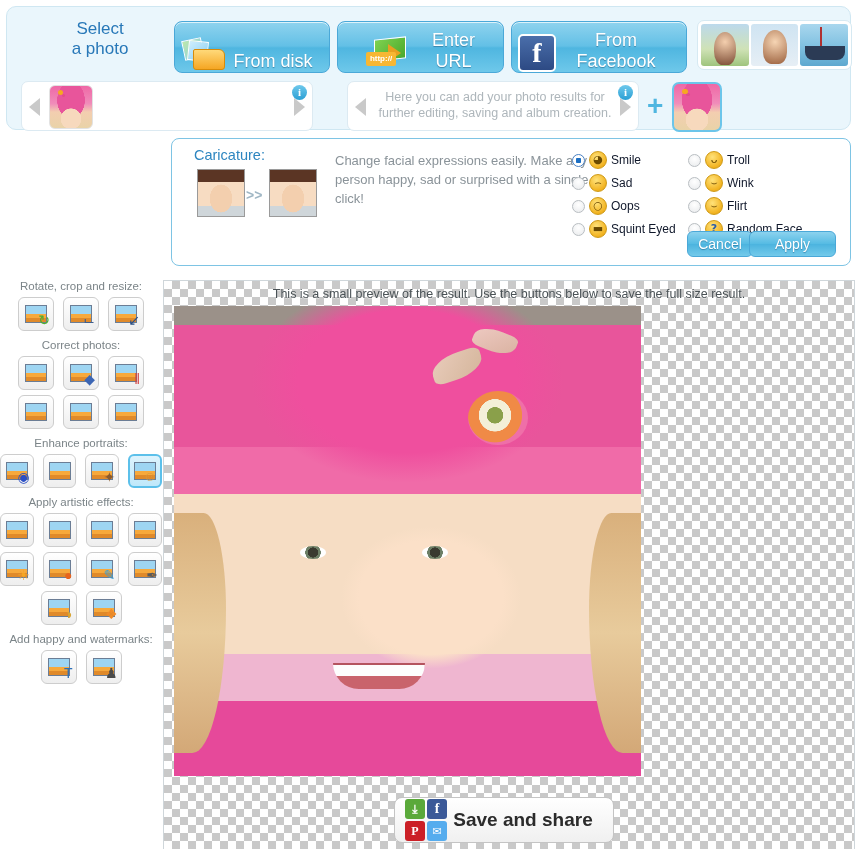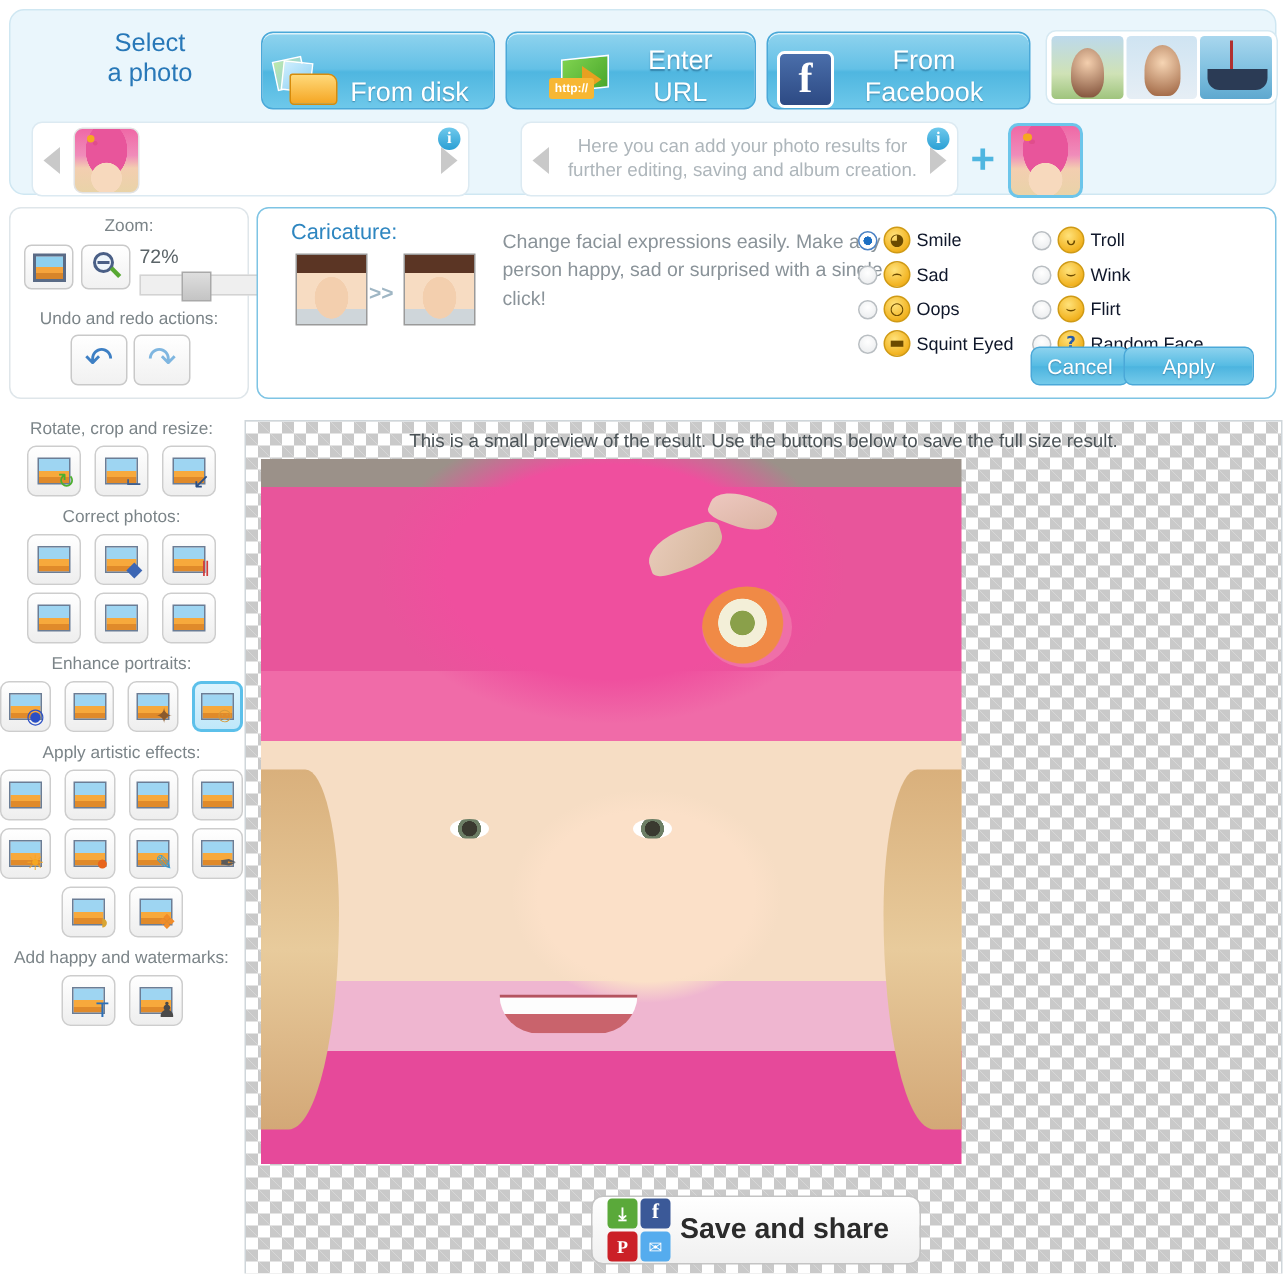--- a/index.html
+++ b/index.html
@@ -357,44 +357,20 @@
       <span class="arr-l"></span>
       <span class="arr-r"></span>
       <span class="info-i">i</span>
       <div class="strip-hint">Here you can add your photo results for further editing, saving and album creation.</div>
     </div>
 
     <div id="thumb-plus">+</div>
     <div id="thumb-res" class="girl-thumb"></div>
   </div>
 
-  <div class="zoom-panel">
-    <div class="mini-label" id="zoom-cap">Zoom:</div>
-    <div class="tool-btn" id="zoom-fit">
-      <span class="ic-fit"></span>
-    </div>
-    <div class="tool-btn" id="zoom-out">
-      <span class="ic-zoomout">
-        <span class="lens"></span>
-          <span class="minus"></span>
-          <span class="hand"></span>
-      </span>
-    </div>
-    <div id="zoom-pct">72%</div>
-    <div id="zoom-slider">
-      <div id="zoom-knob"></div>
-    </div>
-    <div class="mini-label" id="undo-cap">Undo and redo actions:</div>
-    <div class="tool-btn" id="undo-btn">
-      <span class="arrowcurve">↶</span>
-    </div>
-    <div class="tool-btn" id="redo-btn">
-      <span class="arrowcurve light">↷</span>
-    </div>
-  </div>
 
   <div class="caric-panel">
     <div id="caric-title">Caricature:</div>
     <div class="face-thumb" id="face-a"></div>
     <div id="face-arrow">&gt;&gt;</div>
     <div class="face-thumb" id="face-b"></div>
     <div id="caric-desc">Change facial expressions easily. Make any person happy, sad or surprised with a single click!</div>
 
     <div class="radio-grid">
       <div class="rrow">

